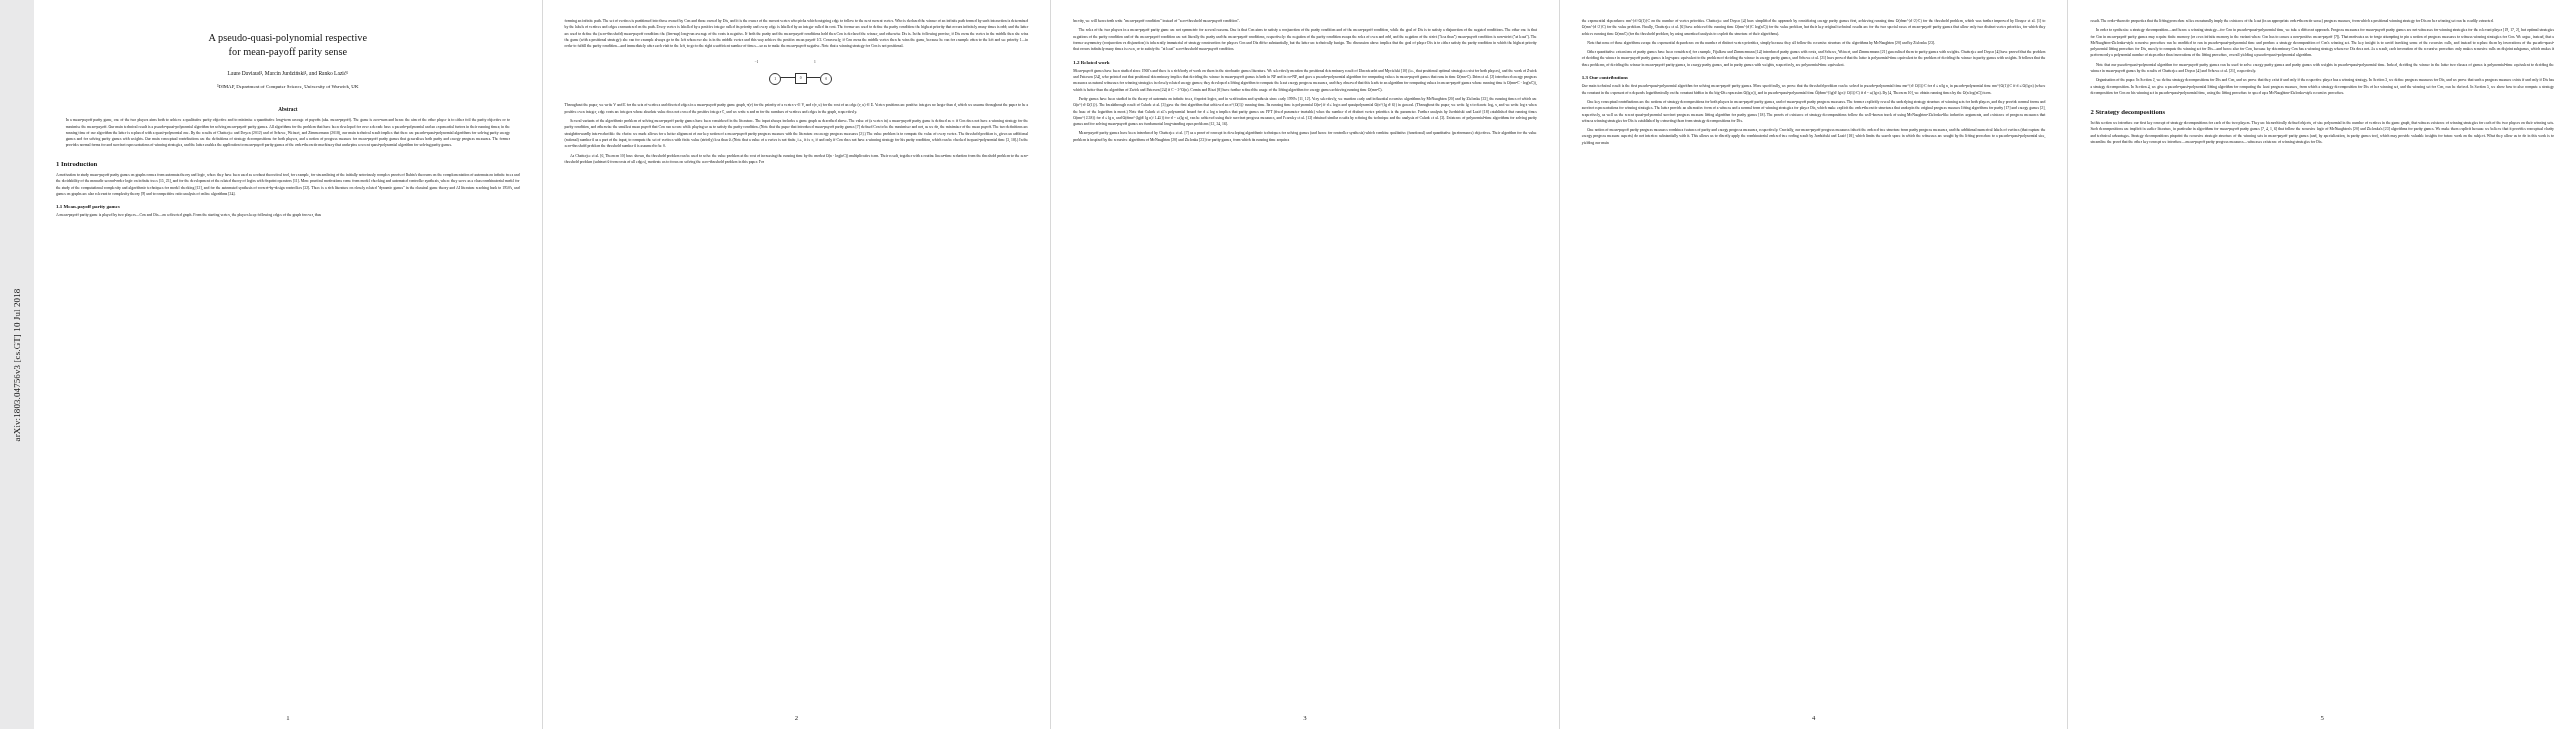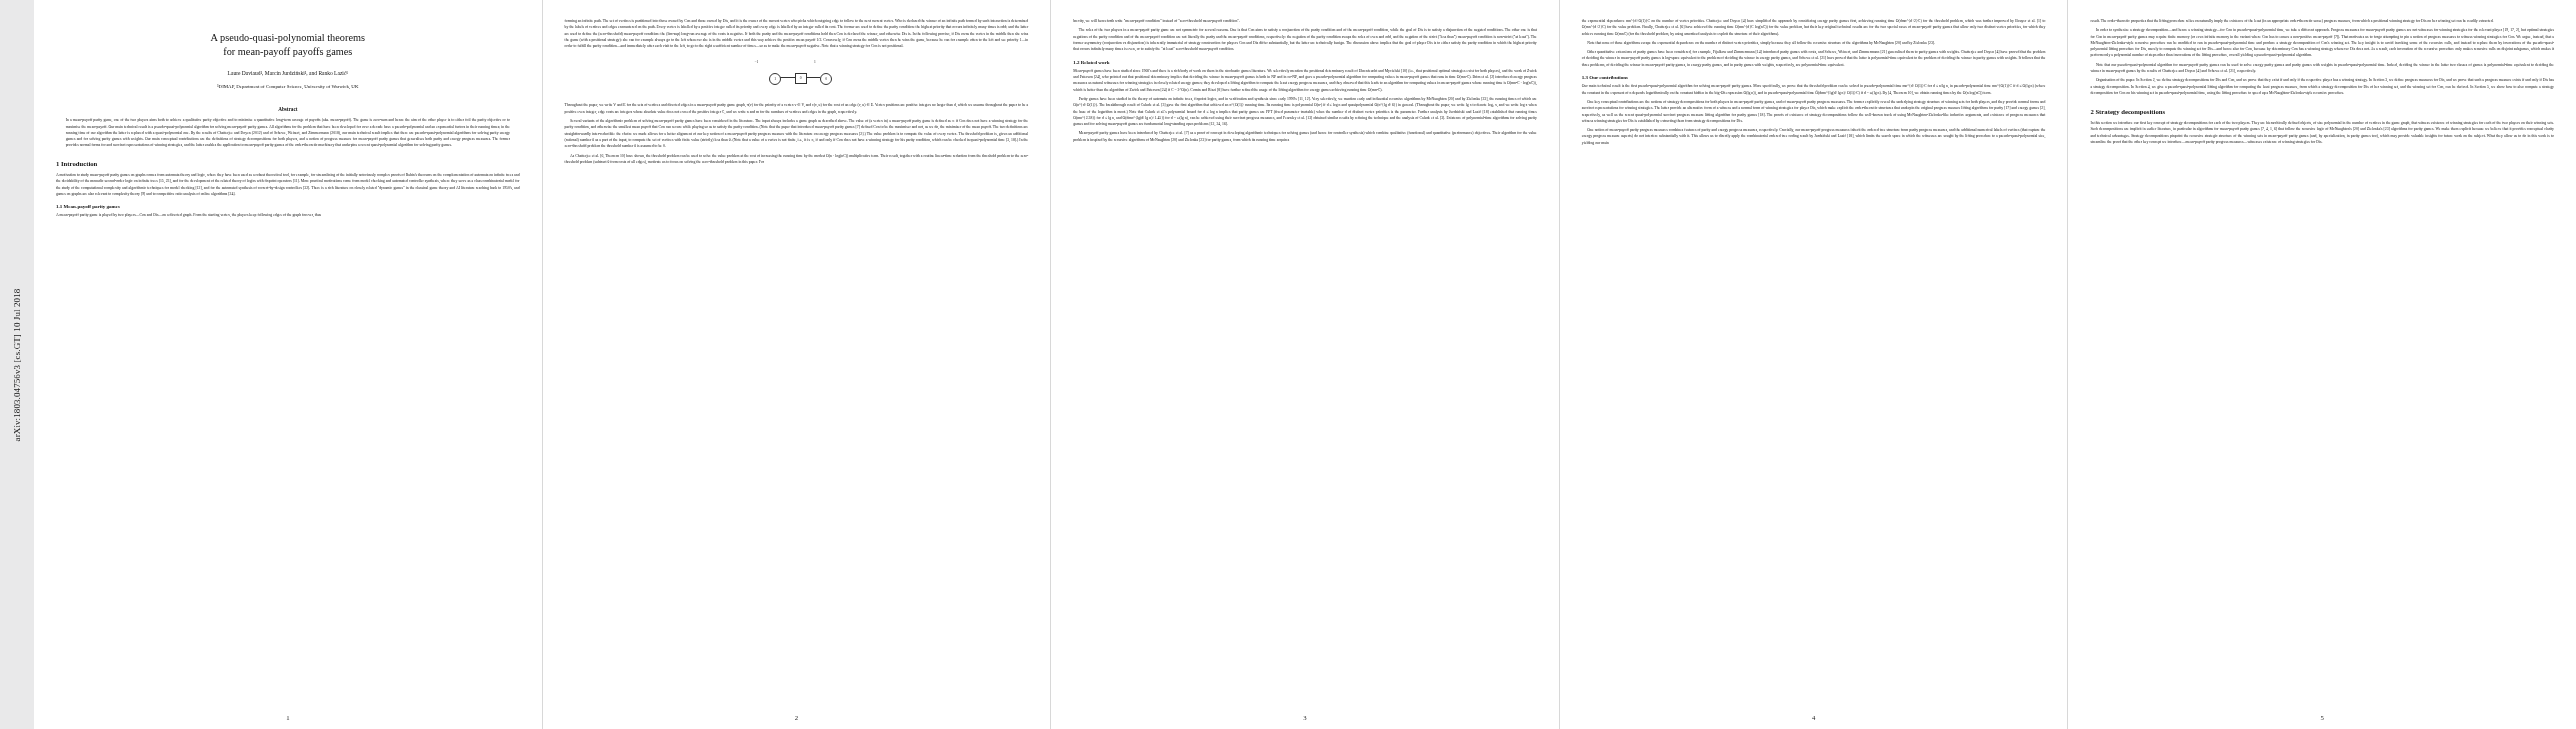--- a/index.html
+++ b/index.html
@@ -150,22 +150,22 @@
 <div class="sheet">
 
   <div class="arxiv-strip">
     <div class="vtext">arXiv:1803.04756v3  [cs.GT]  10 Jul 2018</div>
   </div>
 
   <div class="pages">
 
     <div class="page">
       <div class="title">
-        <span>A pseudo-quasi-polynomial theorems</span><br>
-        <span>for mean-payoff payoffs games</span>
+        <span>A pseudo-quasi-polynomial respective</span><br>
+        <span>for mean-payoff parity sense</span>
       </div>
       <div class="authors">Laure Daviaud¹, Marcin Jurdziński¹, and Ranko Lazić¹</div>
       <div class="affil">¹DIMAP, Department of Computer Science, University of Warwick, UK</div>
       <div class="sec-abstract">Abstract</div>
       <div class="abstract-body">In a mean-payoff parity game, one of the two players aims both to achieve a qualitative parity objective and to minimise a quantitative long-term average of payoffs (aka. mean-payoff). The game is zero-sum and hence the aim of the other player is to either foil the parity objective or to maximise the mean-payoff.   Our main technical result is a pseudo-quasi-polynomial algorithm for solving mean-payoff parity games. All algorithms for the problem that have been developed for over a decade have a pseudo-polynomial and an exponential factors in their running times; in the running time of our algorithm the latter is replaced with a quasi-polynomial one. By the results of Chatterjee and Doyen (2012) and of Schewe, Weinert, and Zimmermann (2018), our main technical result implies that there are pseudo-quasi-polynomial algorithms for solving parity energy games and for solving parity games with weights.   Our main conceptual contributions are the definitions of strategy decompositions for both players, and a notion of progress measure for mean-payoff parity games that generalises both parity and energy progress measures. The former provides normal forms for and succinct representations of winning strategies, and the latter enables the application to mean-payoff parity games of the order-theoretic machinery that underpins a recent quasi-polynomial algorithm for solving parity games.</div>
       <div class="h1">1   Introduction</div>
       <p class="body">A motivation to study mean-payoff parity games on graphs comes from automata theory and logic, where they have been used as a robust theoretical tool, for example, for streamlining of the initially notoriously complex proofs of Rabin's theorems on the complementation of automata on infinite trees and the decidability of the monadic second-order logic on infinite trees [15, 23], and for the development of the related theory of logics with fixpoint operators [11]. More practical motivations come from model checking and automated controller synthesis, where they serve as a class combinatorial model for the study of the computational complexity and algorithmic techniques for model checking [12], and for the automated synthesis of correct-by-design controllers [32]. There is a rich literature on closely related "dynamic games" in the classical game theory and AI literature reaching back to 1950's, and games on graphs are also relevant to complexity theory [9] and to competitive ratio analysis of online algorithms [24].</p>
       <div class="h2">1.1   Mean-payoff parity games</div>
       <p class="body">A mean-payoff parity game is played by two players—Con and Dis—on a directed graph. From the starting vertex, the players keep following edges of the graph forever, thus</p>
       <div class="page-num">1</div>

